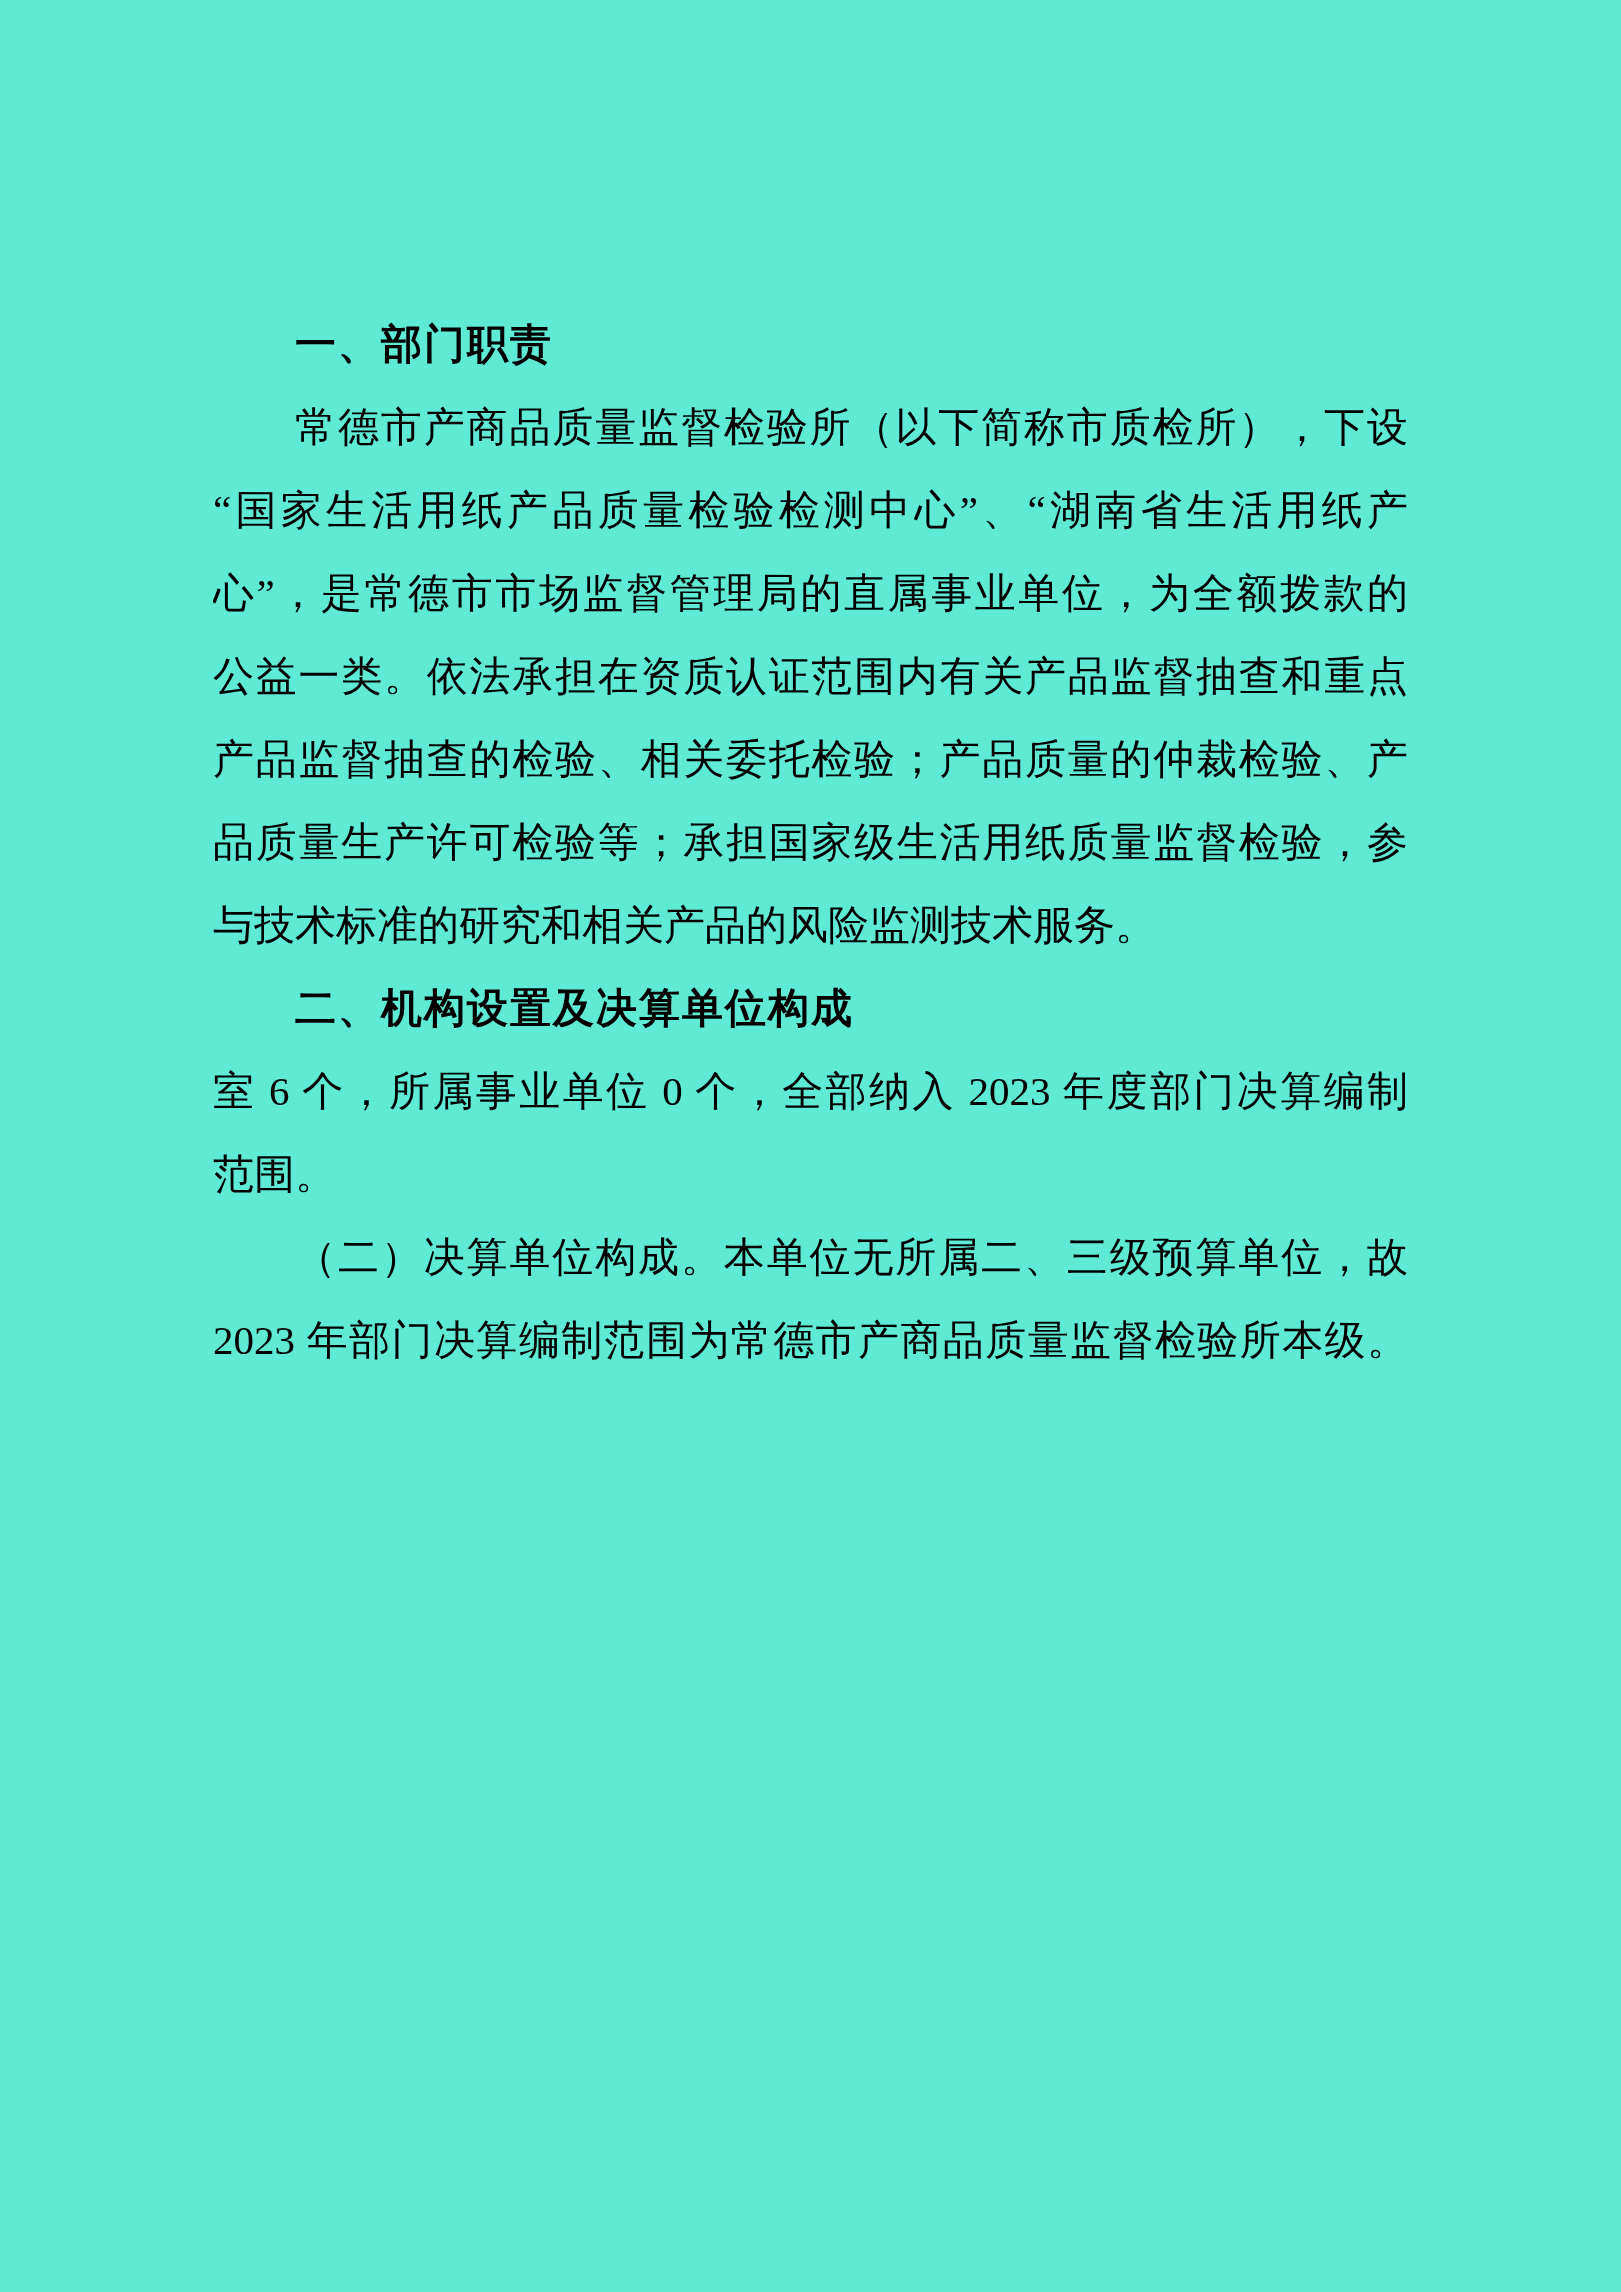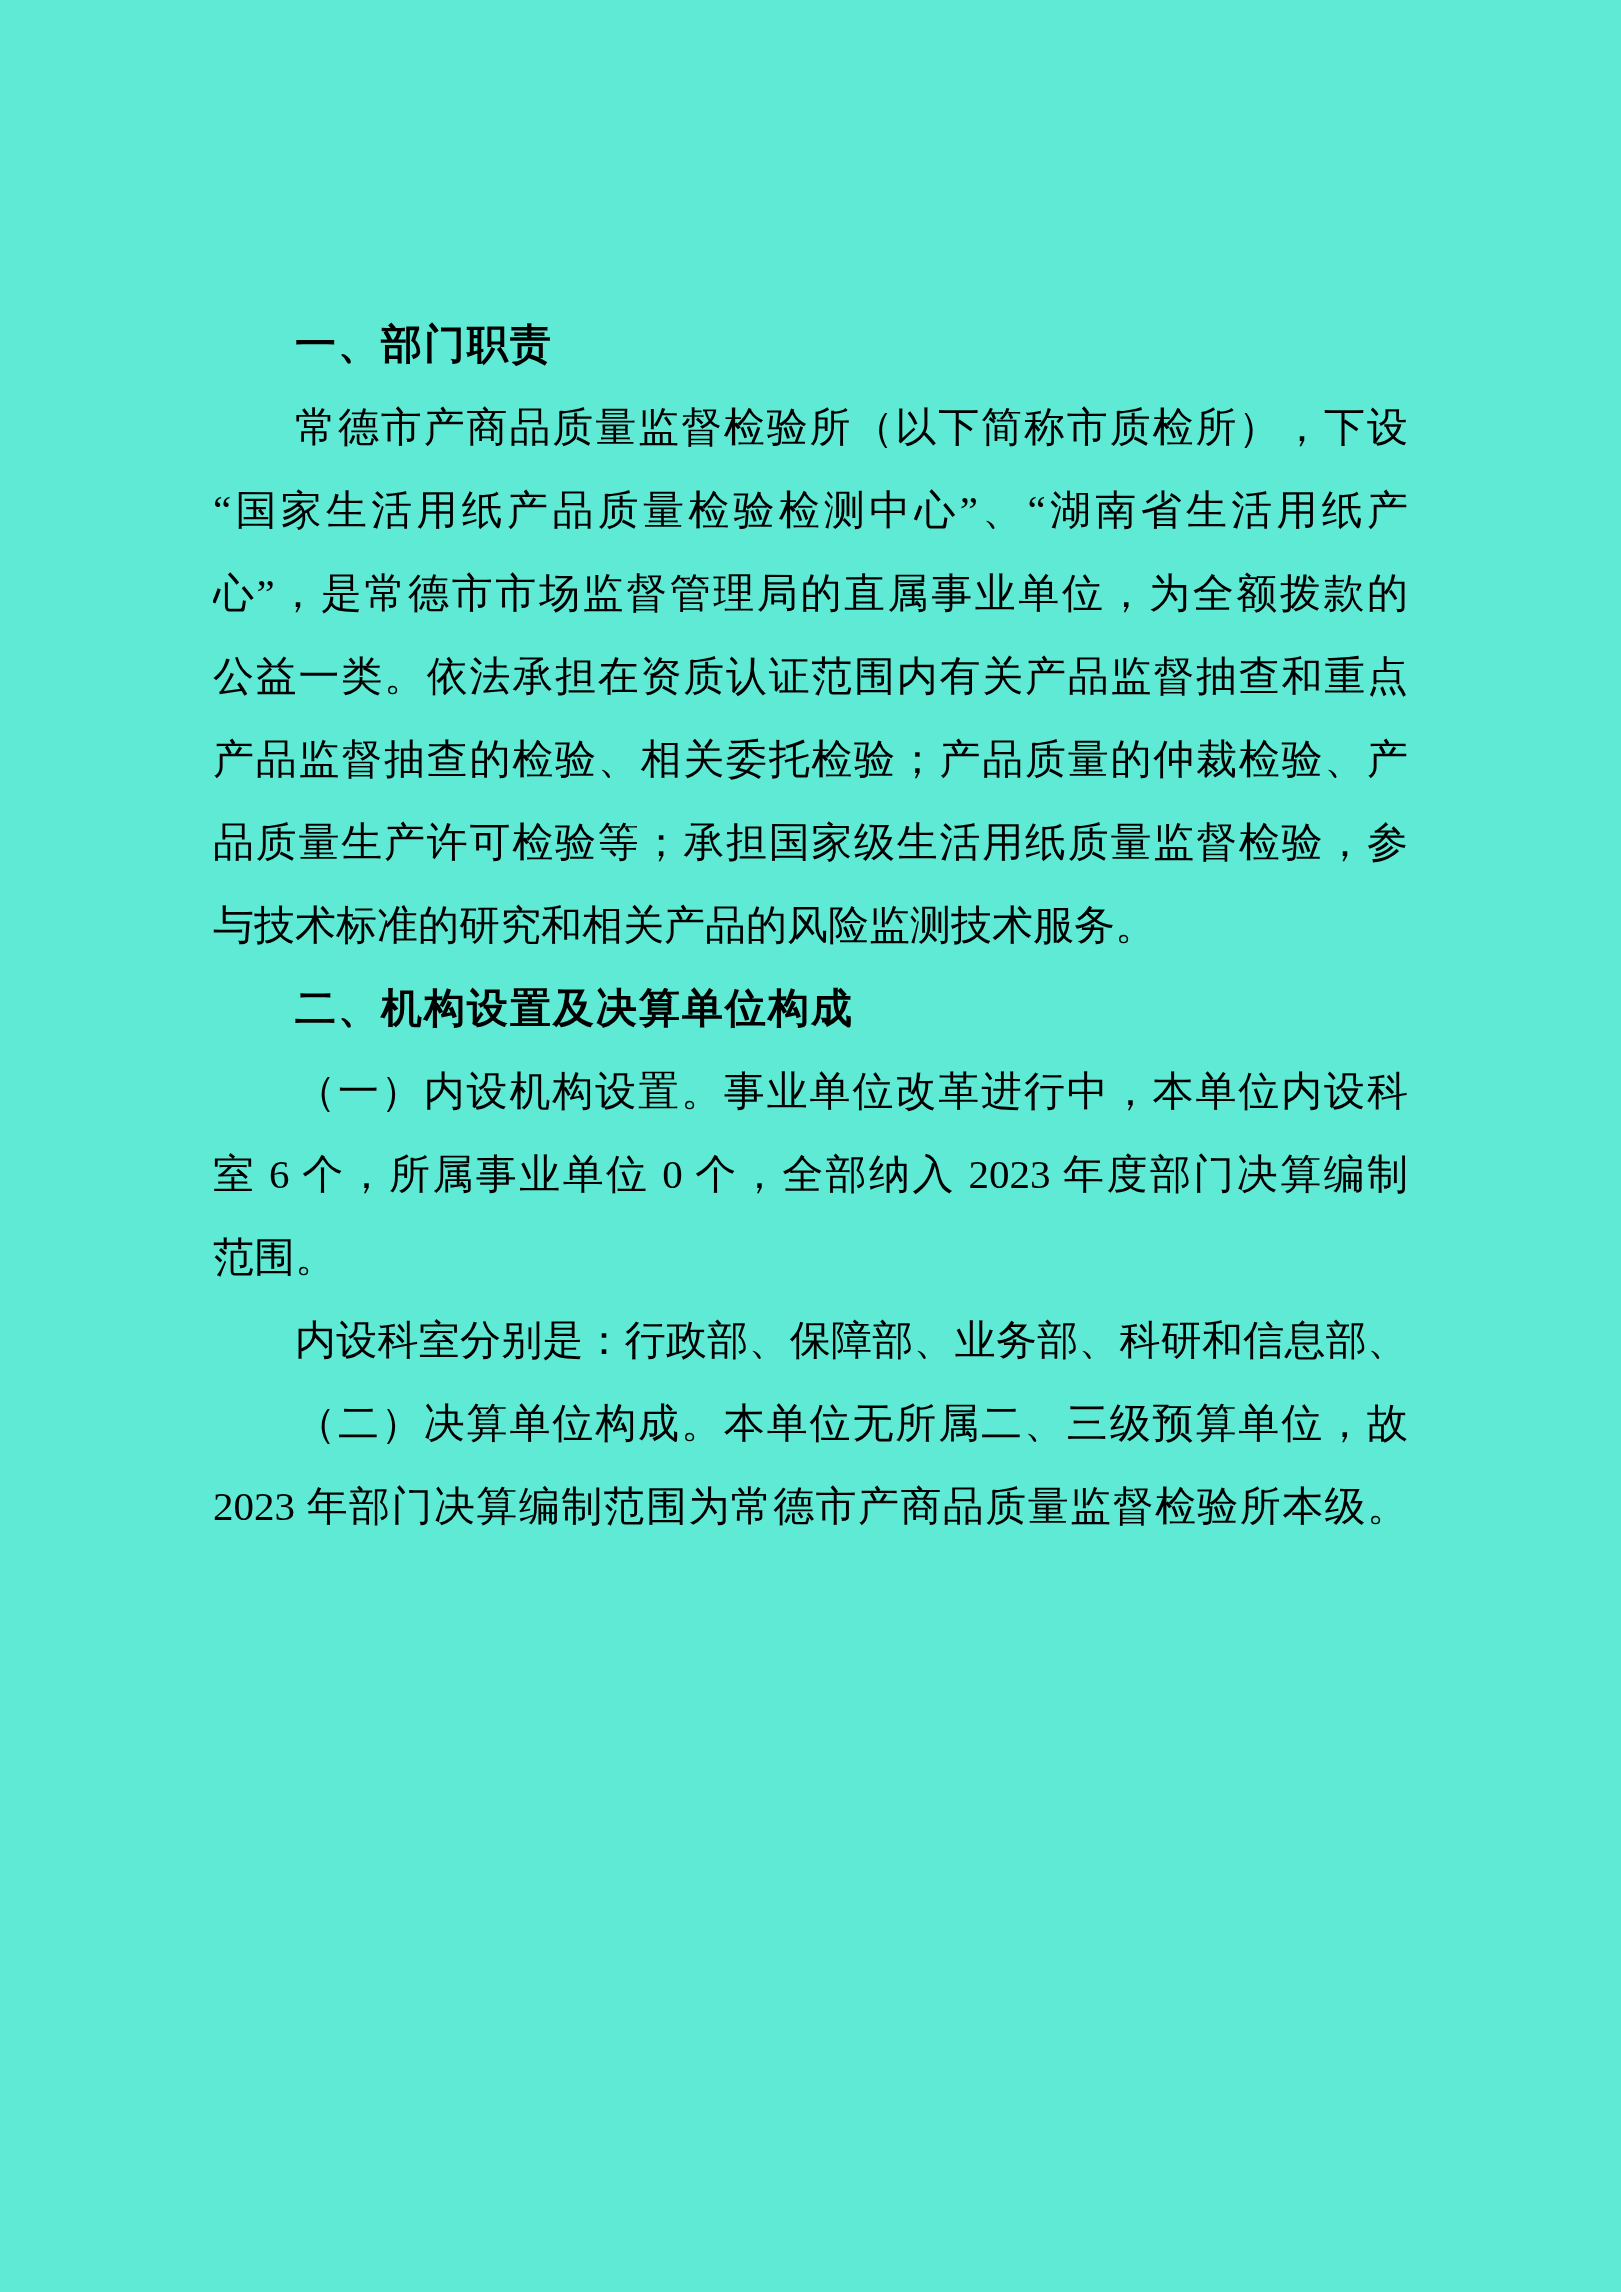--- a/index.html
+++ b/index.html
@@ -60,26 +60,24 @@
         <div class="line justify">心”，是常德市市场监督管理局的直属事业单位，为全额拨款的</div>
         <div class="line justify">公益一类。依法承担在资质认证范围内有关产品监督抽查和重点</div>
         <div class="line justify">产品监督抽查的检验、相关委托检验；产品质量的仲裁检验、产</div>
         <div class="line justify">品质量生产许可检验等；承担国家级生活用纸质量监督检验，参</div>
         <div class="line">与技术标准的研究和相关产品的风险监测技术服务。</div>
       </div>
       <div class="block heading">
         <div class="line indent">二、机构设置及决算单位构成</div>
       </div>
       <div class="block body">
-        <div class="line indent justify">（一）内设机构设置。事业单位改革进行中，本单位内设科</div>
         <div class="line justify">室 6 个，所属事业单位 0 个，全部纳入 2023 年度部门决算编制</div>
         <div class="line">范围。</div>
       </div>
       <div class="block body">
-        <div class="line indent justify">内设科室分别是：行政部、保障部、业务部、科研和信息部、</div>
       </div>
       <div class="block body">
         <div class="line indent justify">（二）决算单位构成。本单位无所属二、三级预算单位，故</div>
         <div class="line justify">2023 年部门决算编制范围为常德市产商品质量监督检验所本级。</div>
       </div>
     </div>
 </div>
 
 
 </body></html>

